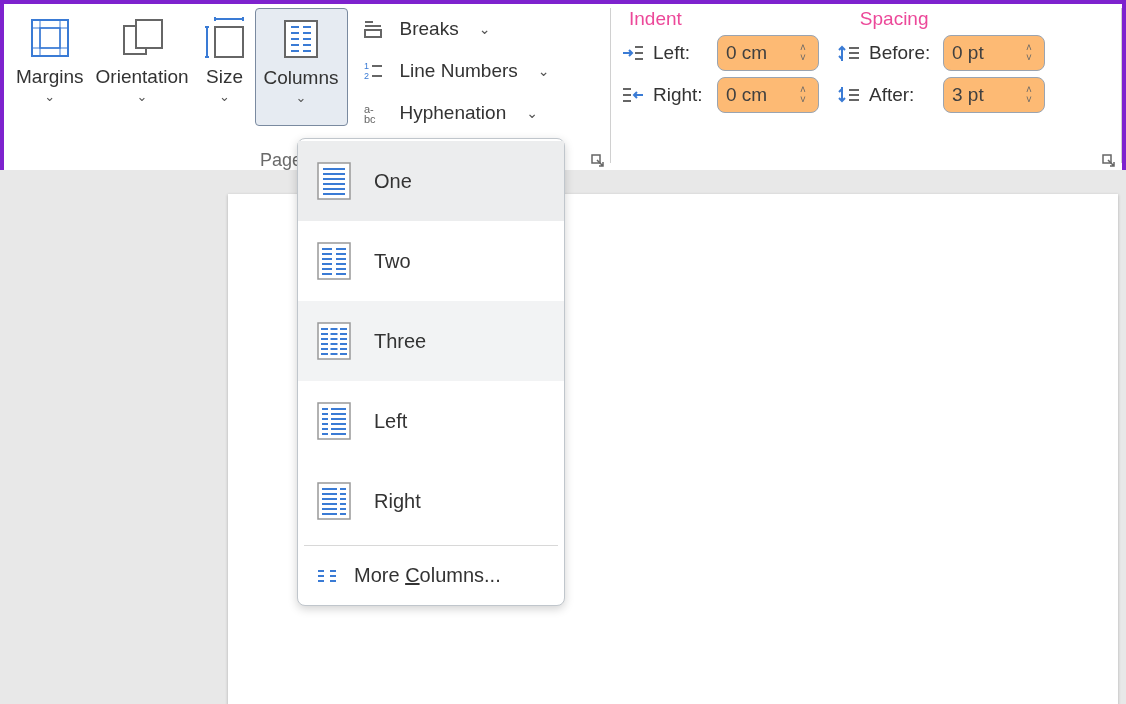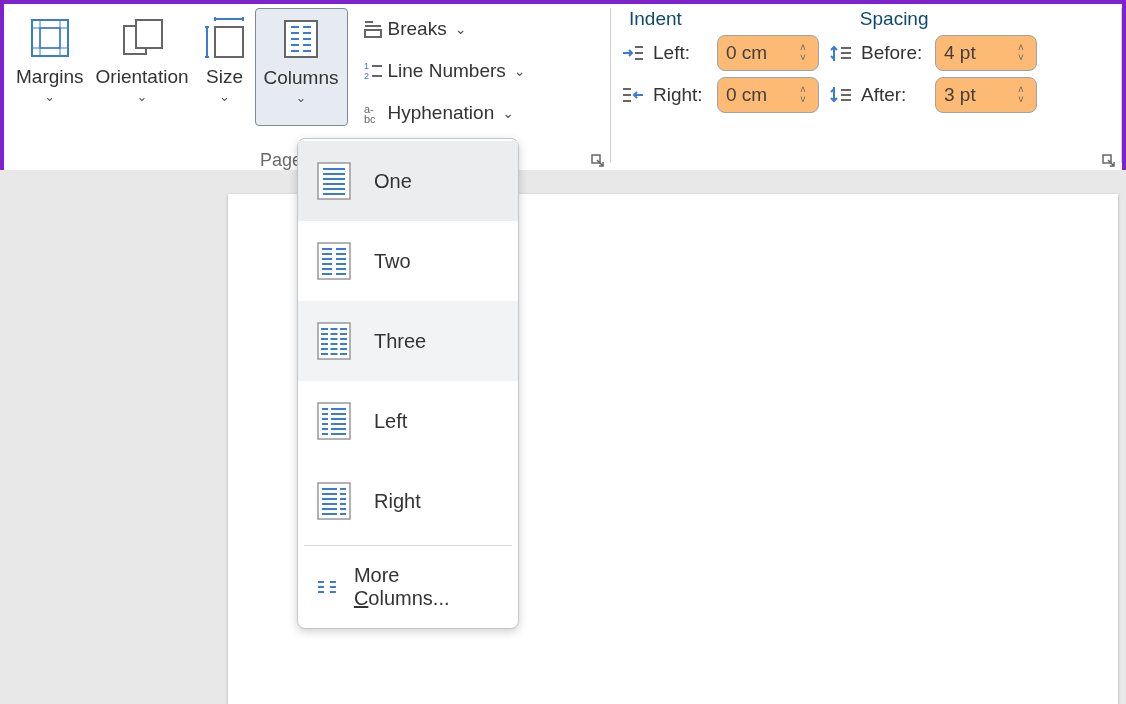--- a/index.html
+++ b/index.html
@@ -72,28 +72,28 @@
   position: absolute;
   right: 4px;
   bottom: 4px;
   width: 16px; height: 16px;
 }
 .small-btn {
   display: flex;
   align-items: center;
   height: 42px;
   padding: 0 8px;
-  gap: 4px;
+  gap: 16px;
   cursor: pointer;
 }
 .small-btn .sm-label { font-size: 19px; }
 .small-btn .chev-down { margin-top: 0; font-size: 14px; margin-left: 4px; }
 .heading-label {
   font-size: 19px;
-  color: #0c4a6e;
+  color: #ec4899;
   padding: 0 6px;
 }
 .spinrow {
   display: flex;
   align-items: center;
   gap: 8px;
   height: 42px;
   padding: 0 4px;
 }
 .spinrow .lab { font-size: 19px; min-width: 56px; text-align: left; }
@@ -133,21 +133,21 @@
   left: 228px;
   width: 890px;
   height: 530px;
   background: #fff;
   box-shadow: 0 1px 3px rgba(0,0,0,0.25);
 }
 .dropdown {
   position: absolute;
   top: 138px;
   left: 297px;
-  width: 222px;
+  width: 268px;
   background: #fff;
   border: 1px solid #c0c6cc;
   border-radius: 8px;
   box-shadow: 0 3px 10px rgba(0,0,0,0.18);
   padding: 2px 0 4px 0;
   z-index: 10;
 }
 .dd-item {
   display: flex;
   align-items: center;
@@ -284,21 +284,21 @@
   </div>
 
   <div class="group-sep"></div>
 
   <div class="group" style="flex:1;">
     <div style="display:flex; gap:18px; padding-left:6px; margin-bottom:2px;">
       <span class="heading-label">Indent</span>
       <span class="heading-label" style="margin-left:148px;">Spacing</span>
     </div>
 
-    <div style="display:flex; gap:2px;">
+    <div style="display:flex; gap:10px;">
 
       <div style="display:flex; flex-direction:column;">
         <div class="spinrow">
           <svg width="24" height="20" viewBox="0 0 24 20">
             <path d="M2 10 L10 10 M8 7 L11 10 L8 13" fill="none" stroke="#3a7bd5" stroke-width="2"></path>
             <line x1="14" y1="4" x2="22" y2="4" stroke="#666" stroke-width="2"></line>
             <line x1="14" y1="10" x2="22" y2="10" stroke="#666" stroke-width="2"></line>
             <line x1="14" y1="16" x2="22" y2="16" stroke="#666" stroke-width="2"></line>
           </svg>
           <span class="lab">Left:</span>
@@ -331,21 +331,21 @@
       <div style="display:flex; flex-direction:column;justify-content:center;">
         <div class="spinrow">
           <svg width="24" height="20" viewBox="0 0 24 20">
             <path d="M5 18 L5 4 M2 7 L5 4 L8 7 M2 13 L5 16" fill="none" stroke="#3a7bd5" stroke-width="2"></path>
             <line x1="12" y1="5" x2="22" y2="5" stroke="#666" stroke-width="2"></line>
             <line x1="12" y1="10" x2="22" y2="10" stroke="#666" stroke-width="2"></line>
             <line x1="12" y1="15" x2="22" y2="15" stroke="#666" stroke-width="2"></line>
           </svg>
           <span class="lab" style="min-width:66px;">Before:</span>
           <div class="spinbox">
-            <span class="val">4 pt</span>
+            <span class="val">0 pt</span>
             <div class="spins">
                 <span>˄</span>
                 <span>˅</span>
               </div>
           </div>
         </div>
         <div class="spinrow">
           <svg width="24" height="20" viewBox="0 0 24 20">
             <path d="M5 2 L5 16 M2 13 L5 16 L8 13 M2 7 L5 4" fill="none" stroke="#3a7bd5" stroke-width="2"></path>
             <line x1="12" y1="5" x2="22" y2="5" stroke="#666" stroke-width="2"></line>

